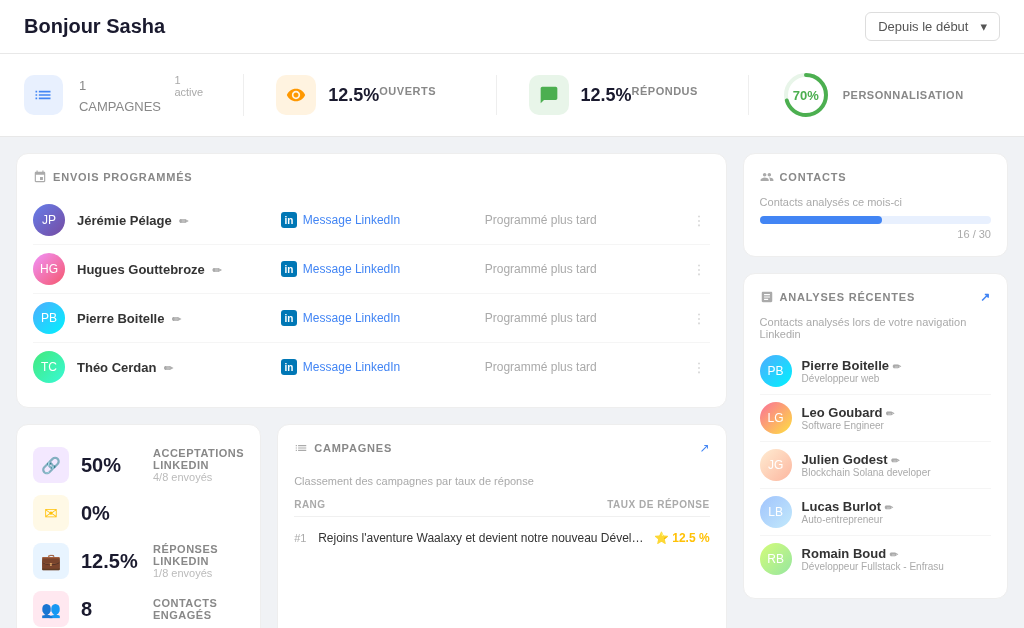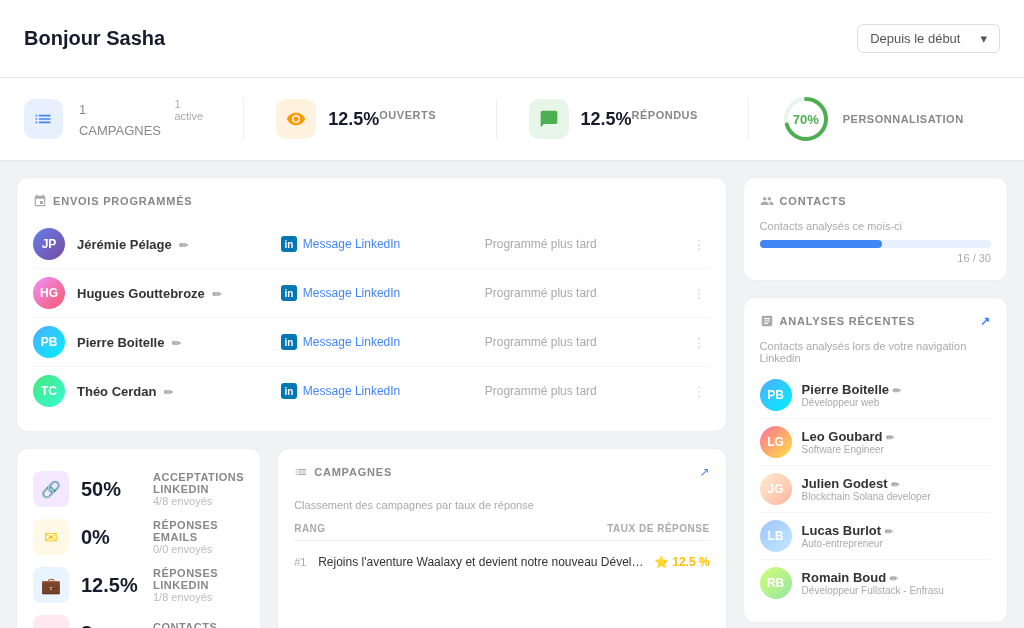--- a/index.html
+++ b/index.html
@@ -1,20 +1,20 @@
 <!DOCTYPE html>
 <html><head>
   <meta charset="utf-8">
   <style>
     * { box-sizing: border-box; margin: 0; padding: 0; }
     body { font-family: -apple-system, BlinkMacSystemFont, 'Segoe UI', sans-serif; background: #f0f2f5; color: #333; font-size: 13px; }
 
-    .top-bar { background: #fff; padding: 24px 24px; display: flex; justify-content: space-between; align-items: center; border-bottom: 1px solid #e8e8e8; }
+    .top-bar { background: #fff; padding: 12px 24px; display: flex; justify-content: space-between; align-items: center; border-bottom: 1px solid #e8e8e8; }
     .top-bar h1 { font-size: 20px; font-weight: 700; color: #1a1a2e; }
-    .date-selector { display: flex; align-items: flex-start; gap: 20px; border: 1px solid #ddd; border-radius: 6px; padding: 6px 12px; font-size: 13px; color: #555; cursor: pointer; background: #fff; }
+    .date-selector { display: flex; align-items: flex-start; gap: 12px; border: 1px solid #ddd; border-radius: 6px; padding: 6px 12px; font-size: 13px; color: #555; cursor: pointer; background: #fff; }
 
     .stats-bar { background: #fff; padding: 16px 24px; display: flex; align-items: center; gap: 0; border-bottom: 1px solid #e8e8e8; }
     .stat-item { display: flex; align-items: center; gap: 12px; padding: 0 32px; border-right: 1px solid #eee; flex: 1; }
     .stat-item:first-child { padding-left: 0; }
     .stat-item:last-child { border-right: none; }
     .stat-icon { width: 40px; height: 40px; border-radius: 10px; display: flex; align-items: center; justify-content: center; font-size: 18px; }
     .stat-icon.blue { background: #e8f0fe; color: #4285f4; }
     .stat-icon.orange { background: #fff3e0; color: #ff9800; }
     .stat-icon.green { background: #e8f5e9; color: #4caf50; }
     .stat-text { display: flex; }
@@ -31,21 +31,21 @@
     .left-col { flex: 1; display: flex; flex-direction: column; gap: 16px; }
     .right-col { width: 280px; display: flex; flex-direction: column; gap: 16px; }
 
     .card { background: #fff; border-radius: 12px; padding: 16px; border: 1px solid #eee; }
 
     .section-title { font-size: 11px; font-weight: 700; color: #888; letter-spacing: 0.8px; text-transform: uppercase; display: flex; align-items: center; gap: 6px; margin-bottom: 12px; }
     .section-title svg { width: 14px; height: 14px; }
 
     .scheduled-row { display: flex; align-items: center; padding: 8px 0; border-bottom: 1px solid #f5f5f5; gap: 12px; }
     .scheduled-row:last-child { border-bottom: none; }
-    .avatar { width: 32px; height: 32px; border-radius: 50%; background: #ddd; display: flex; align-items: center; justify-content: center; font-size: 12px; font-weight: 700; color: #fff; flex-shrink: 0; overflow: hidden; }
+    .avatar { width: 32px; height: 32px; border-radius: 50%; background: #ddd; display: flex; align-items: center; justify-content: center; font-size: 12px; font-weight: 400; color: #fff; flex-shrink: 0; overflow: hidden; }
     .contact-name { font-size: 13px; font-weight: 600; color: #333; flex: 1; }
     .contact-name .edit-icon { color: #aaa; margin-left: 4px; font-size: 11px; }
     .msg-type { display: flex; align-items: center; gap: 6px; color: #4285f4; font-size: 12px; flex: 1; }
     .msg-type .li-icon { width: 16px; height: 16px; background: #0077b5; border-radius: 3px; display: flex; align-items: center; justify-content: center; color: #fff; font-size: 10px; font-weight: 700; }
     .scheduled-time { color: #aaa; font-size: 12px; flex: 1; }
     .more-btn { color: #ccc; cursor: pointer; padding: 4px; }
     .metric-row { display: flex; align-items: center; gap: 12px; padding: 6px 0; }
     .metric-icon { width: 36px; height: 36px; border-radius: 8px; display: flex; align-items: center; justify-content: center; font-size: 16px; flex-shrink: 0; }
     .metric-icon.purple { background: #f3e8ff; color: #9c27b0; }
     .metric-icon.yellow { background: #fff9e6; color: #ffc107; }
@@ -214,24 +214,20 @@
     <div>
       <div class="metric-label">ACCEPTATIONS LINKEDIN</div>
       <div class="metric-sublabel">4/8 envoyés</div>
     </div>
   </div>
             <div class="metric-row">
     <div class="metric-icon yellow">✉</div>
     <div>
       <div class="metric-value">0%</div>
     </div>
-    <div>
-      <div class="metric-label">RÉPONSES EMAILS</div>
-      <div class="metric-sublabel">0/0 envoyés</div>
-    </div>
   </div>
             <div class="metric-row">
     <div class="metric-icon blue-light">💼</div>
     <div>
       <div class="metric-value">12.5%</div>
     </div>
     <div>
       <div class="metric-label">RÉPONSES LINKEDIN</div>
       <div class="metric-sublabel">1/8 envoyés</div>
     </div>

